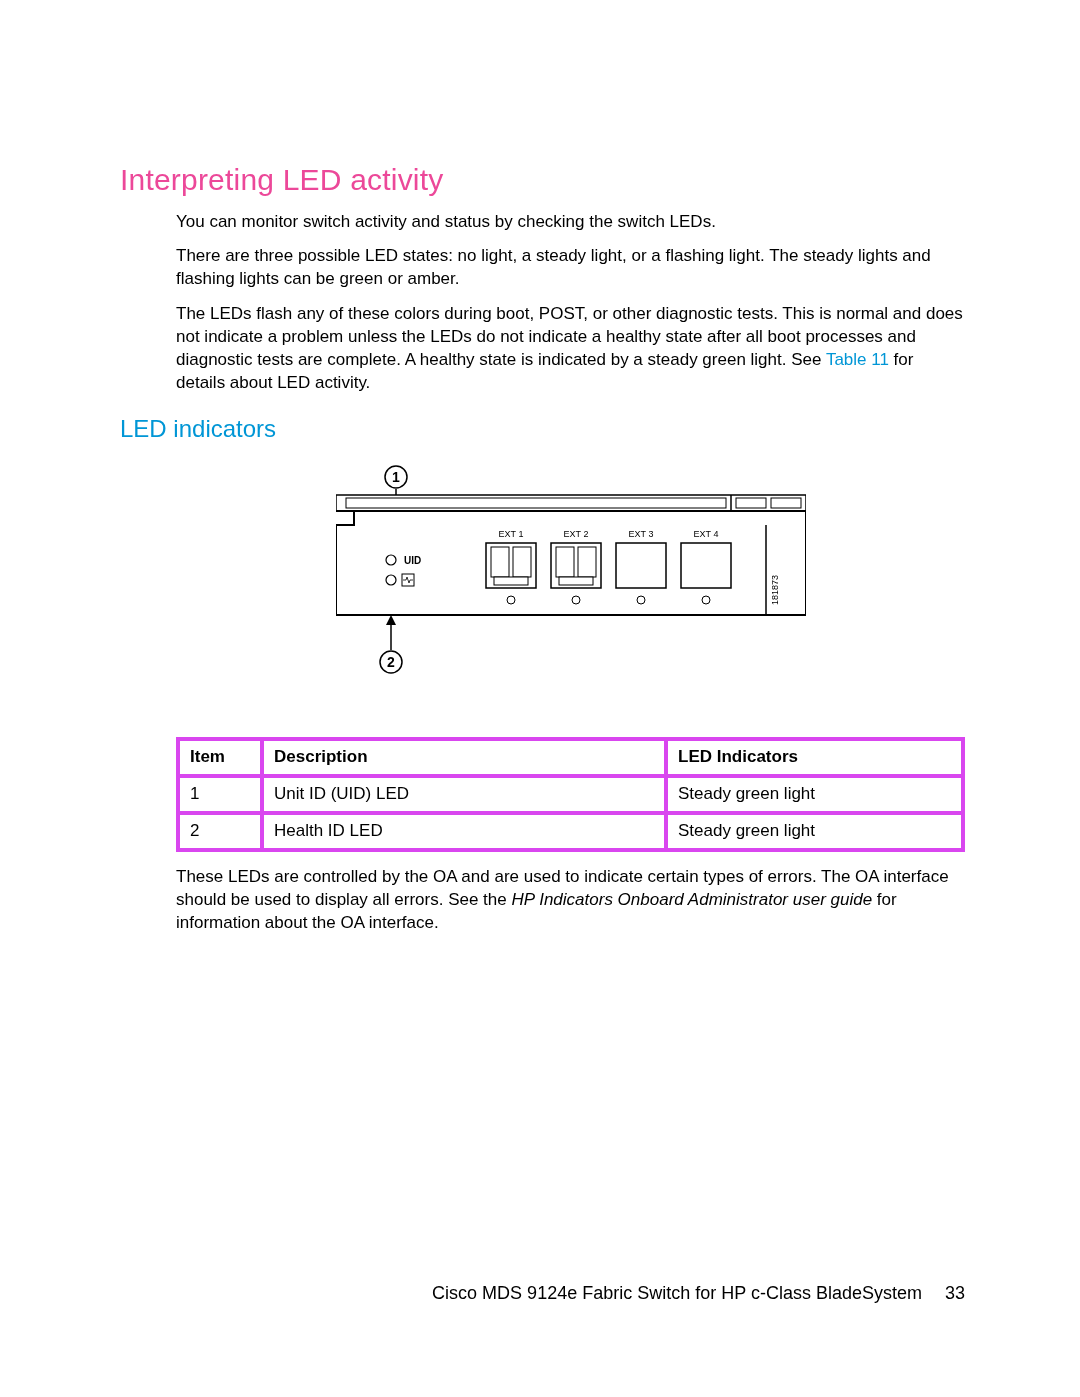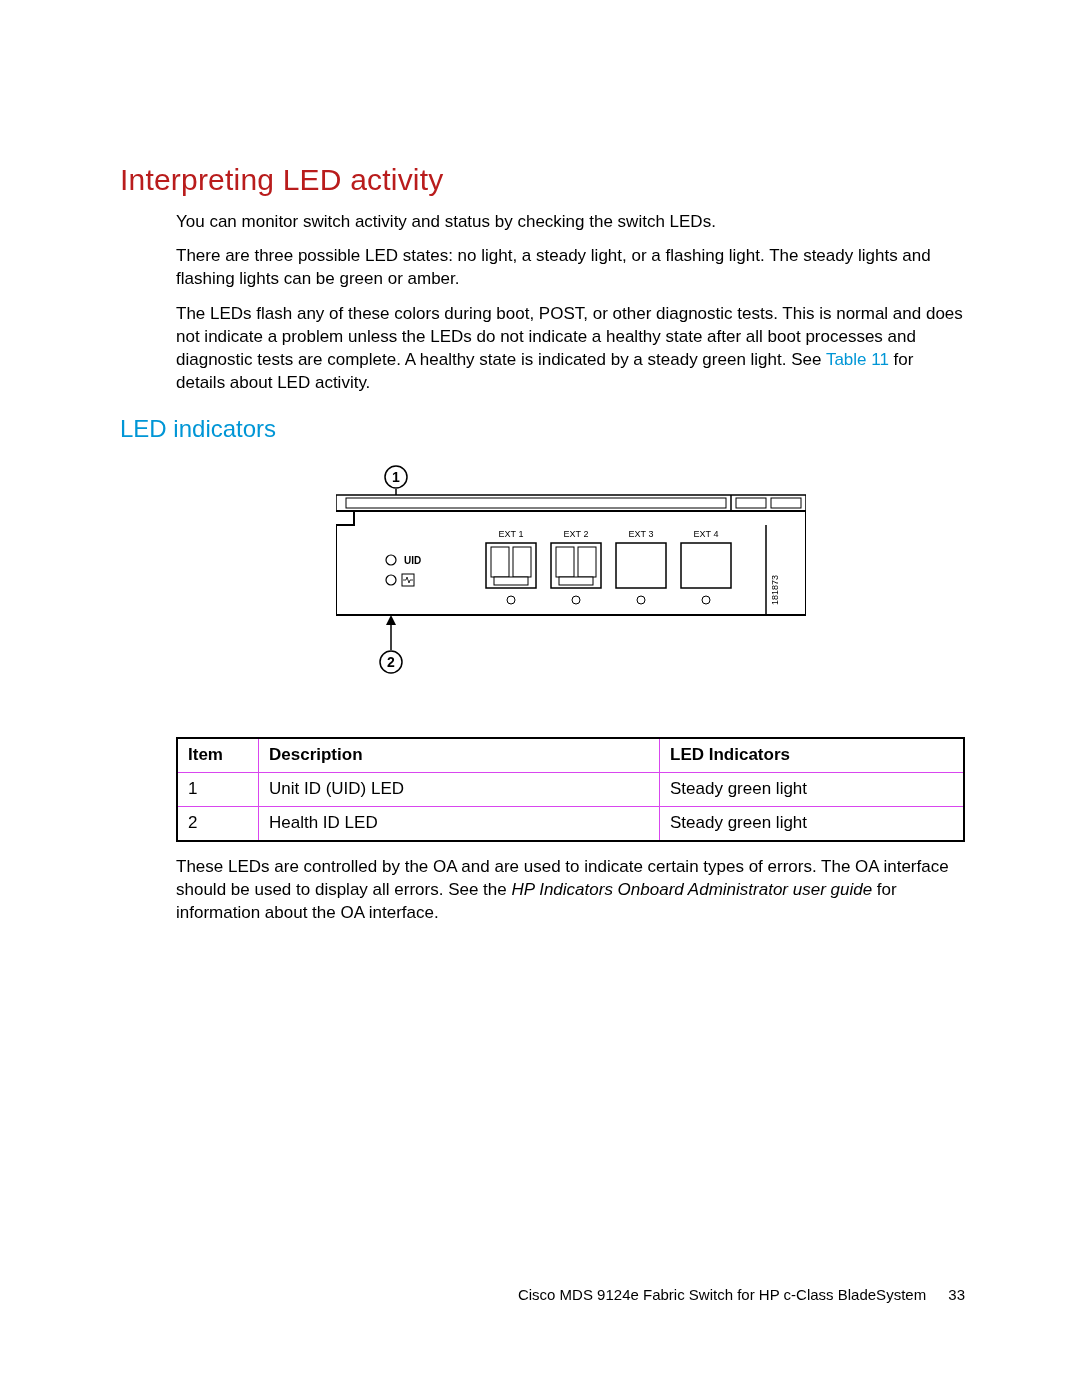--- a/index.html
+++ b/index.html
@@ -12,21 +12,21 @@
     height: 1397px;
     position: relative;
     font-size: 17px;
     line-height: 1.35;
   }
   .page {
     padding: 160px 115px 0 120px;
   }
   h1.section {
     font-weight: 400;
-    color: #b91c1c;
+    color: #ec4899;
     font-size: 30px;
     margin: 0 0 10px 0;
     letter-spacing: 0.2px;
   }
   h2.subsection {
     font-weight: 400;
     color: #0096d6;
     font-size: 24px;
     margin: 18px 0 10px 0;
   }
@@ -52,40 +52,40 @@
   .figure-wrap {
     text-align: center;
     margin: 20px 0 50px 0;
   }
   table.led {
     border-collapse: collapse;
     width: 100%;
     margin: 4px 0 14px 0;
   }
   table.led th, table.led td {
-    border: 1px solid #d946ef;
+    border: 4px solid #d946ef;
     padding: 5px 10px;
     text-align: left;
     font-weight: normal;
     vertical-align: top;
   }
   table.led th {
     font-weight: bold;
   }
   table.led {
     border: 2.5px solid #000;
   }
   .col-item { width: 60px; }
   .col-desc { width: 380px; }
   em { font-style: italic; }
   .footer {
     position: absolute;
     bottom: 92px;
     right: 115px;
-    font-size: 15px;
+    font-size: 18px;
   }
   .footer .pn {
     margin-left: 18px;
   }
 
   
   .fig-svg {
     width: 470px;
     height: auto;
   }

